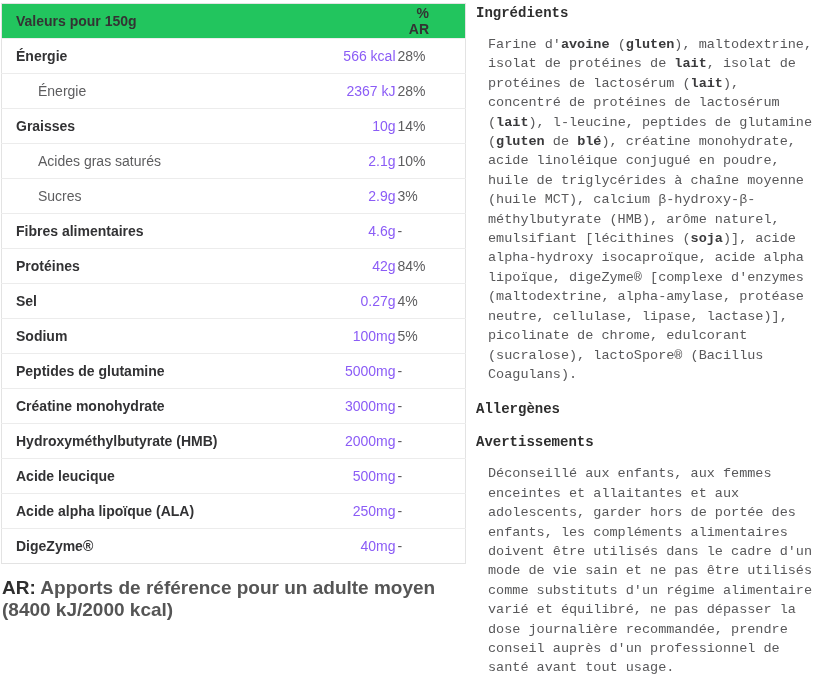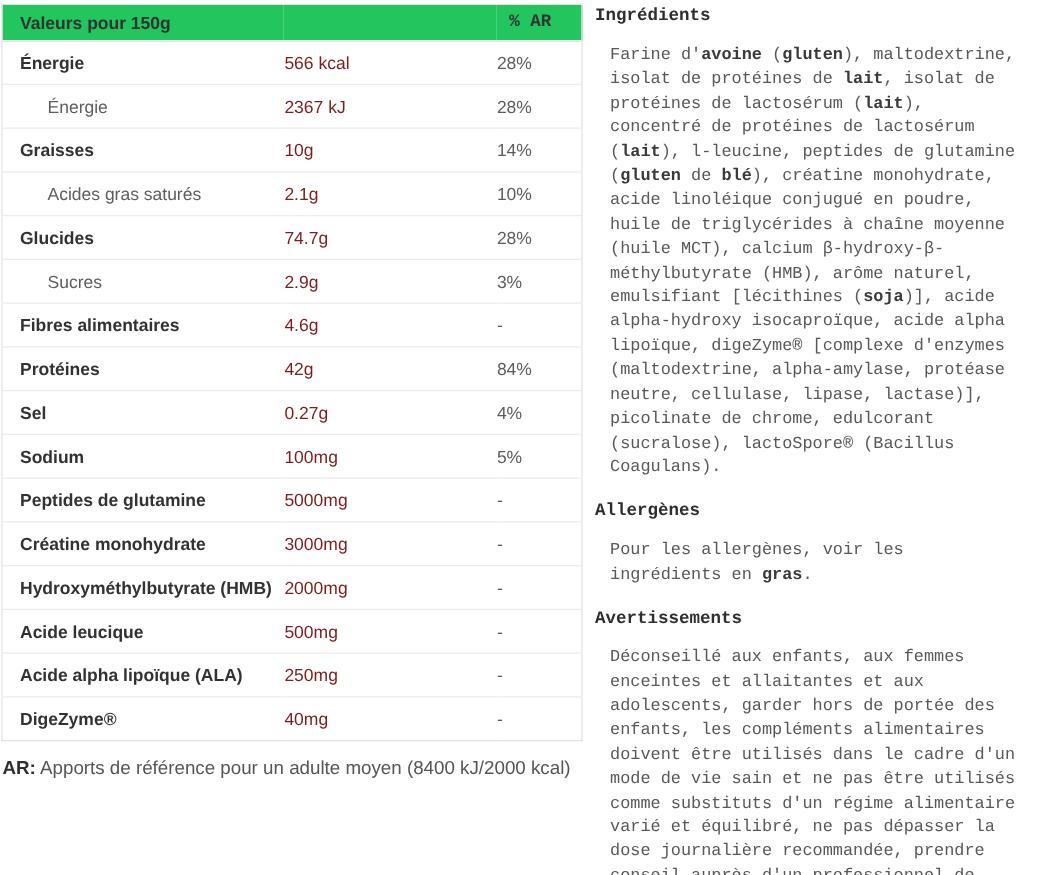--- a/index.html
+++ b/index.html
@@ -22,32 +22,33 @@
   table.nutri th, table.nutri td { font-size: 14px; vertical-align: middle; }
   table.nutri thead th {
     background: #22c55e;
     height: 29px;
     font-weight: bold;
     color: #333;
     border-bottom: 1px solid #ededed;
   }
   th.c-label { text-align: left;  padding-left: 14px; width: 225px; }
   th.c-amount { width: 170px; }
-  th.c-ar    { text-align: right; padding-right: 24px; font-family: Liberation Mono, monospace; }
+  th.c-ar    { text-align: right; padding-right: 36px; }
   table.nutri tbody td { height: 35px; border-bottom: 1px solid #ececec; }
   table.nutri tbody tr:last-child td { border-bottom: none; }
   td.c-label { text-align: left; padding-left: 14px; font-weight: bold; color: #323234; }
   td.c-label.sub { padding-left: 36px; font-weight: normal; color: #5d5d5f; }
-  td.c-amount { text-align: left; color: #7f1d1d; }
+  td.c-amount { text-align: right; color: #8b5cf6; }
   td.c-ar { text-align: left; padding-right: 24px; color: #5d5d5f; }
 
   .footnote {
     margin: 13px 0 0 1px;
-    font-size: 15px;
+    font-size: 19px;
     color: #555;
+    font-weight: bold;
   }
   .footnote b { color: #2f2f2f; }
 
   
   .info-col {
     position: absolute; left: 476px; top: 0; width: 352px;
     font-size: 13.5px; line-height: 19.4px; color: #58585a; font-family: Liberation Mono, monospace;
   }
   .info-col h3 {
     margin: 0 0 2px 0;
@@ -85,25 +86,20 @@
           </tr>
           <tr>
             <td class="c-label">Graisses</td>
             <td class="c-amount">10g</td>
             <td class="c-ar">14%</td>
           </tr>
           <tr>
             <td class="c-label sub">Acides gras saturés</td>
             <td class="c-amount">2.1g</td>
             <td class="c-ar">10%</td>
-          </tr>
-          <tr>
-            <td class="c-label">Glucides</td>
-            <td class="c-amount">74.7g</td>
-            <td class="c-ar">28%</td>
           </tr>
           <tr>
             <td class="c-label sub">Sucres</td>
             <td class="c-amount">2.9g</td>
             <td class="c-ar">3%</td>
           </tr>
           <tr>
             <td class="c-label">Fibres alimentaires</td>
             <td class="c-amount">4.6g</td>
             <td class="c-ar">-</td>
@@ -162,21 +158,20 @@
     </p>
   </div>
 
   <div class="info-col">
     <section>
       <h3>Ingrédients</h3>
       <p id="ingredients-text"><span>Farine d'</span><b>avoine</b><span> (</span><b>gluten</b><span>), maltodextrine, isolat de protéines de </span><b>lait</b><span>, isolat de protéines de lactosérum (</span><b>lait</b><span>), concentré de protéines de lactosérum (</span><b>lait</b><span>), l-leucine, peptides de glutamine (</span><b>gluten</b><span> de </span><b>blé</b><span>), créatine monohydrate, acide linoléique conjugué en poudre, huile de triglycérides à chaîne moyenne (huile MCT), calcium β-hydroxy-β-méthylbutyrate (HMB), arôme naturel, emulsifiant [lécithines (</span><b>soja</b><span>)], acide alpha-hydroxy isocaproïque, acide alpha lipoïque, digeZyme® [complexe d'enzymes (maltodextrine, alpha-amylase, protéase neutre, cellulase, lipase, lactase)], picolinate de chrome, edulcorant (sucralose), lactoSpore® (Bacillus Coagulans).</span></p>
     </section>
     <section>
       <h3>Allergènes</h3>
-      <p id="allergens-text"><span>Pour les allergènes, voir les ingrédients en </span><b>gras</b><span>.</span></p>
     </section>
     <section>
       <h3>Avertissements</h3>
       <p id="warnings-text"><span>Déconseillé aux enfants, aux femmes enceintes et allaitantes et aux adolescents, garder hors de portée des enfants, les compléments alimentaires doivent être utilisés dans le cadre d'un mode de vie sain et ne pas être utilisés comme substituts d'un régime alimentaire varié et équilibré, ne pas dépasser la dose journalière recommandée, prendre conseil auprès d'un professionnel de santé avant tout usage.</span></p>
     </section>
   </div>
 
 </div>
 
 </body></html>

